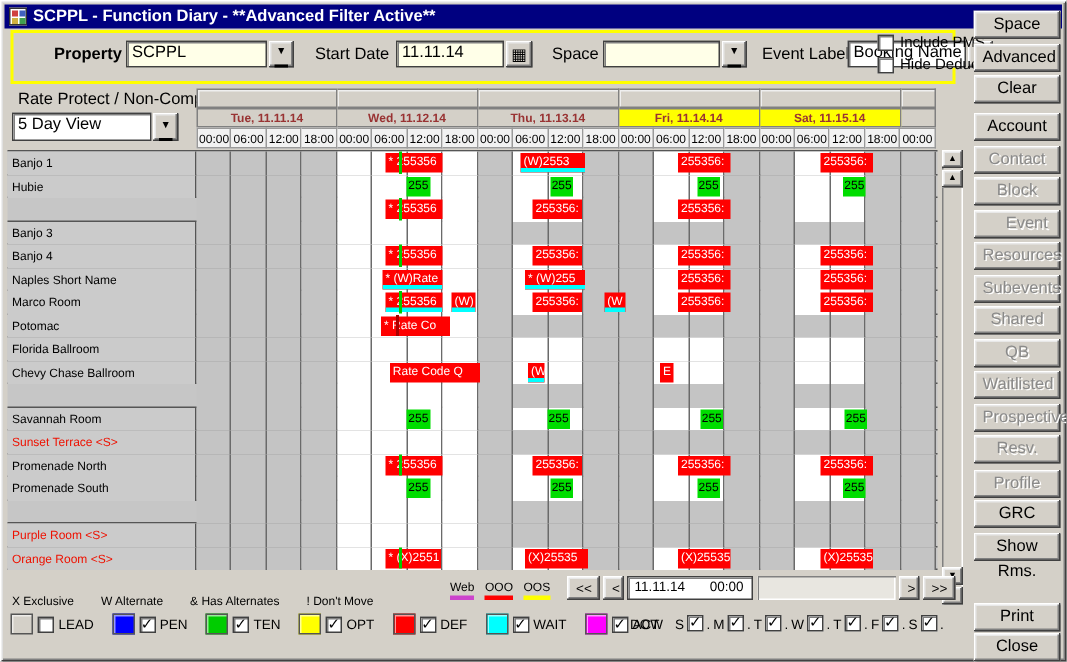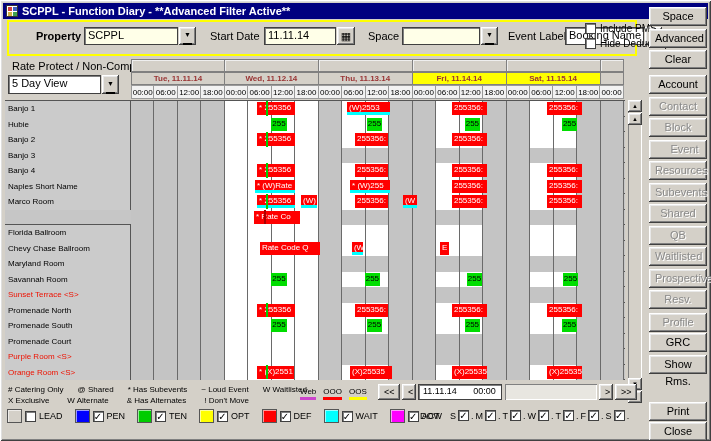--- a/index.html
+++ b/index.html
@@ -207,21 +207,20 @@
         <div class="cell w" style="left: 525.16px; width: 23.48px;"></div>
         <div class="cell w" style="left: 548.64px; width: 23.48px;"></div>
         <div class="cell g" style="left: 572.12px; width: 23.48px;"></div>
         <div class="cell g" style="left: 595.6px; width: 23.48px;"></div>
         <div class="ev green" style="left: 265.941px; width: 15.9664px;">255</div>
         <div class="ev green" style="left: 361.974px; width: 15.0272px;">255</div>
         <div class="ev green" style="left: 459.886px; width: 15.0272px;">255</div>
         <div class="ev green" style="left: 557.093px; width: 15.0272px;">255</div>
       </div>
       <div class="row" style="top: 31px;">
-        <div class="rlabel">Banjo 2</div>
         <div class="cell g" style="left: 126px; width: 23.48px;"></div>
         <div class="cell g" style="left: 149.48px; width: 23.48px;"></div>
         <div class="cell g" style="left: 172.96px; width: 23.48px;"></div>
         <div class="cell g" style="left: 196.44px; width: 23.48px;"></div>
         <div class="cell w" style="left: 219.92px; width: 23.48px;"></div>
         <div class="cell w" style="left: 243.4px; width: 23.48px;"></div>
         <div class="cell w" style="left: 266.88px; width: 23.48px;"></div>
         <div class="cell w" style="left: 290.36px; width: 23.48px;"></div>
         <div class="cell g" style="left: 313.84px; width: 23.48px;"></div>
         <div class="cell w" style="left: 337.32px; width: 23.48px;"></div>
@@ -347,20 +346,21 @@
         <div class="cell g" style="left: 595.6px; width: 23.48px;"></div>
         <div class="ev red" style="left: 252.088px; width: 38.2724px;">* 255356<div class="cy"></div></div>
         <div class="ev red" style="left: 295.995px; width: 15.9664px;">(W)<div class="cy"></div></div>
         <div class="ev red" style="left: 349.999px; width: 32.872px;">255356:</div>
         <div class="ev red" style="left: 397.898px; width: 14.088px;">(W<div class="cy"></div></div>
         <div class="ev red" style="left: 446.972px; width: 34.9852px;">255356:</div>
         <div class="ev red" style="left: 542.066px; width: 34.9852px;">255356:</div>
         <div class="vline" style="left: 261.01px; background: rgb(0, 204, 0);"></div>
       </div>
       <div class="row" style="top: 108.5px;">
+        <div class="rlabel">Potomac</div>
         <div class="cell g" style="left: 126px; width: 23.48px;"></div>
         <div class="cell g" style="left: 149.48px; width: 23.48px;"></div>
         <div class="cell g" style="left: 172.96px; width: 23.48px;"></div>
         <div class="cell g" style="left: 196.44px; width: 23.48px;"></div>
         <div class="cell w" style="left: 219.92px; width: 23.48px;"></div>
         <div class="cell w" style="left: 243.4px; width: 23.48px;"></div>
         <div class="cell w" style="left: 266.88px; width: 23.48px;"></div>
         <div class="cell w" style="left: 290.36px; width: 23.48px;"></div>
         <div class="cell g" style="left: 313.84px; width: 23.48px;"></div>
         <div class="cell g" style="left: 337.32px; width: 23.48px;"></div>
@@ -423,21 +423,20 @@
         <div class="cell g" style="left: 501.68px; width: 23.48px;"></div>
         <div class="cell w" style="left: 525.16px; width: 23.48px;"></div>
         <div class="cell w" style="left: 548.64px; width: 23.48px;"></div>
         <div class="cell g" style="left: 572.12px; width: 23.48px;"></div>
         <div class="cell g" style="left: 595.6px; width: 23.48px;"></div>
         <div class="ev red" style="left: 254.905px; width: 60.1088px;">Rate Code Q</div>
         <div class="ev red" style="left: 346.947px; width: 10.566px;">(W<div class="cy"></div></div>
         <div class="ev red" style="left: 434.997px; width: 8.9224px;">E</div>
       </div>
       <div class="row" style="top: 155px;">
-        <div class="rlabel">Maryland Room</div>
         <div class="cell g" style="left: 126px; width: 23.48px;"></div>
         <div class="cell g" style="left: 149.48px; width: 23.48px;"></div>
         <div class="cell g" style="left: 172.96px; width: 23.48px;"></div>
         <div class="cell g" style="left: 196.44px; width: 23.48px;"></div>
         <div class="cell w" style="left: 219.92px; width: 23.48px;"></div>
         <div class="cell w" style="left: 243.4px; width: 23.48px;"></div>
         <div class="cell w" style="left: 266.88px; width: 23.48px;"></div>
         <div class="cell w" style="left: 290.36px; width: 23.48px;"></div>
         <div class="cell g" style="left: 313.84px; width: 23.48px;"></div>
         <div class="cell g" style="left: 337.32px; width: 23.48px;"></div>
@@ -556,21 +555,20 @@
         <div class="cell w" style="left: 525.16px; width: 23.48px;"></div>
         <div class="cell w" style="left: 548.64px; width: 23.48px;"></div>
         <div class="cell g" style="left: 572.12px; width: 23.48px;"></div>
         <div class="cell g" style="left: 595.6px; width: 23.48px;"></div>
         <div class="ev green" style="left: 265.941px; width: 15.9664px;">255</div>
         <div class="ev green" style="left: 361.974px; width: 15.0272px;">255</div>
         <div class="ev green" style="left: 459.886px; width: 15.0272px;">255</div>
         <div class="ev green" style="left: 557.093px; width: 15.0272px;">255</div>
       </div>
       <div class="row" style="top: 232.5px;">
-        <div class="rlabel">Promenade Court</div>
         <div class="cell g" style="left: 126px; width: 23.48px;"></div>
         <div class="cell g" style="left: 149.48px; width: 23.48px;"></div>
         <div class="cell g" style="left: 172.96px; width: 23.48px;"></div>
         <div class="cell g" style="left: 196.44px; width: 23.48px;"></div>
         <div class="cell w" style="left: 219.92px; width: 23.48px;"></div>
         <div class="cell w" style="left: 243.4px; width: 23.48px;"></div>
         <div class="cell w" style="left: 266.88px; width: 23.48px;"></div>
         <div class="cell w" style="left: 290.36px; width: 23.48px;"></div>
         <div class="cell g" style="left: 313.84px; width: 23.48px;"></div>
         <div class="cell g" style="left: 337.32px; width: 23.48px;"></div>
@@ -663,27 +661,20 @@
       <button class="b3 sbtn dis" style="top: 247px;">Waitlisted</button>
       <button class="b3 sbtn dis" style="top: 268.5px;">Prospective</button>
       <button class="b3 sbtn dis" style="top: 290px;">Resv.</button>
       <button class="b3 sbtn dis" style="top: 313px;">Profile</button>
       <button class="b3 sbtn" style="top: 333px;">GRC</button>
       <button class="b3 sbtn" style="top: 354.5px;">Show Rms.</button>
       <button class="b3 sbtn" style="top: 402px;">Print</button>
       <button class="b3 sbtn" style="top: 422px;">Close</button>
     </div>
 
-  <div class="legrow" id="leg1" style="left:8px;top:385px;gap:14px">
-      <div># Catering Only</div>
-      <div>@ Shared</div>
-      <div>* Has Subevents</div>
-      <div>~ Loud Event</div>
-      <div>W Waitlisted</div>
-    </div>
   <div class="legrow" id="leg2" style="left:8px;top:396px;gap:18px">
       <div>X Exclusive</div>
       <div>W Alternate</div>
       <div>&amp; Has Alternates</div>
       <div>! Don't Move</div>
     </div>
   <div class="legrow" id="webleg" style="left:300px;top:387px;gap:0">
       <div class="webitem" style="border-bottom: 3px solid rgb(204, 68, 204);">Web</div>
       <div class="webitem" style="border-bottom: 3px solid rgb(255, 0, 0);">OOO</div>
       <div class="webitem" style="border-bottom: 3px solid rgb(255, 255, 0);">OOS</div>

